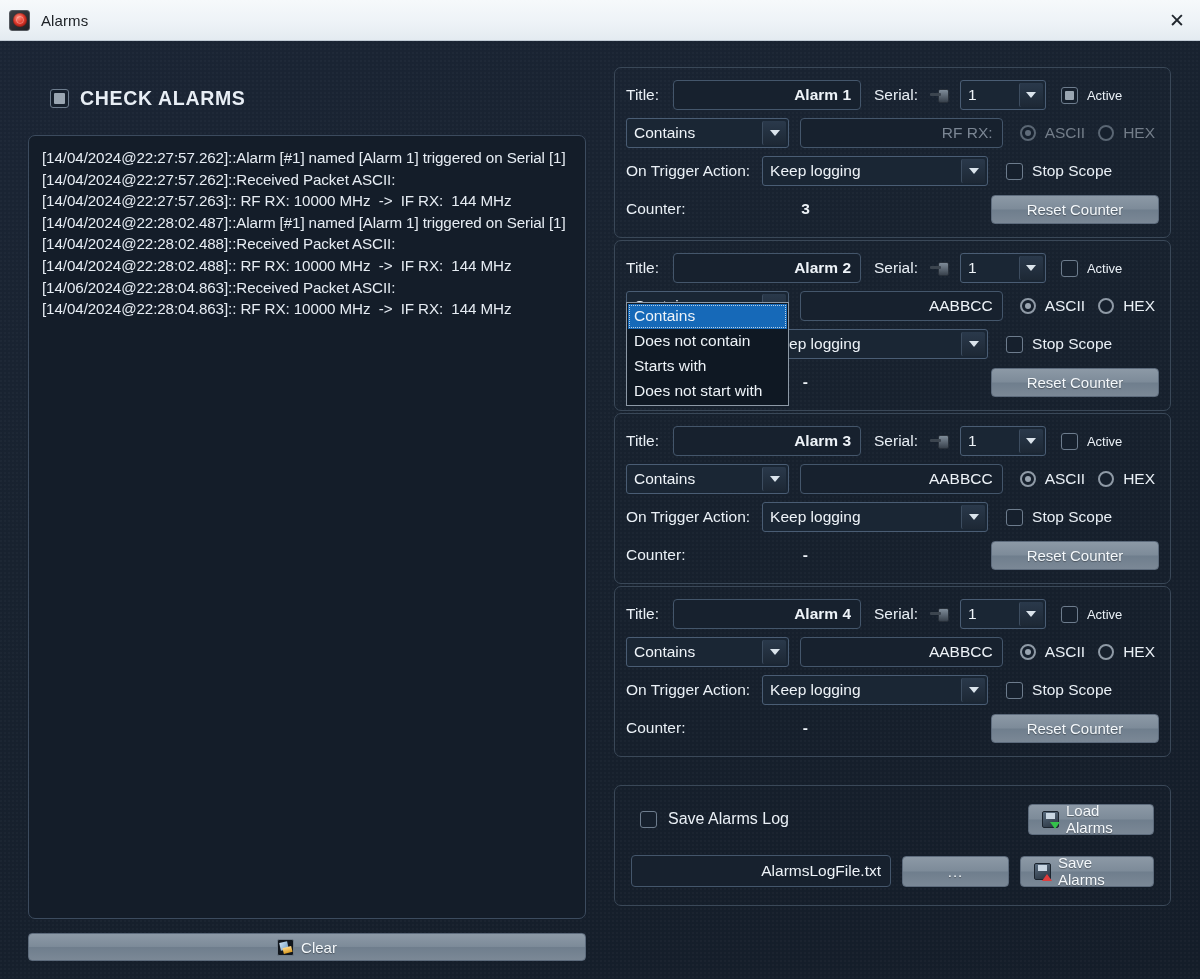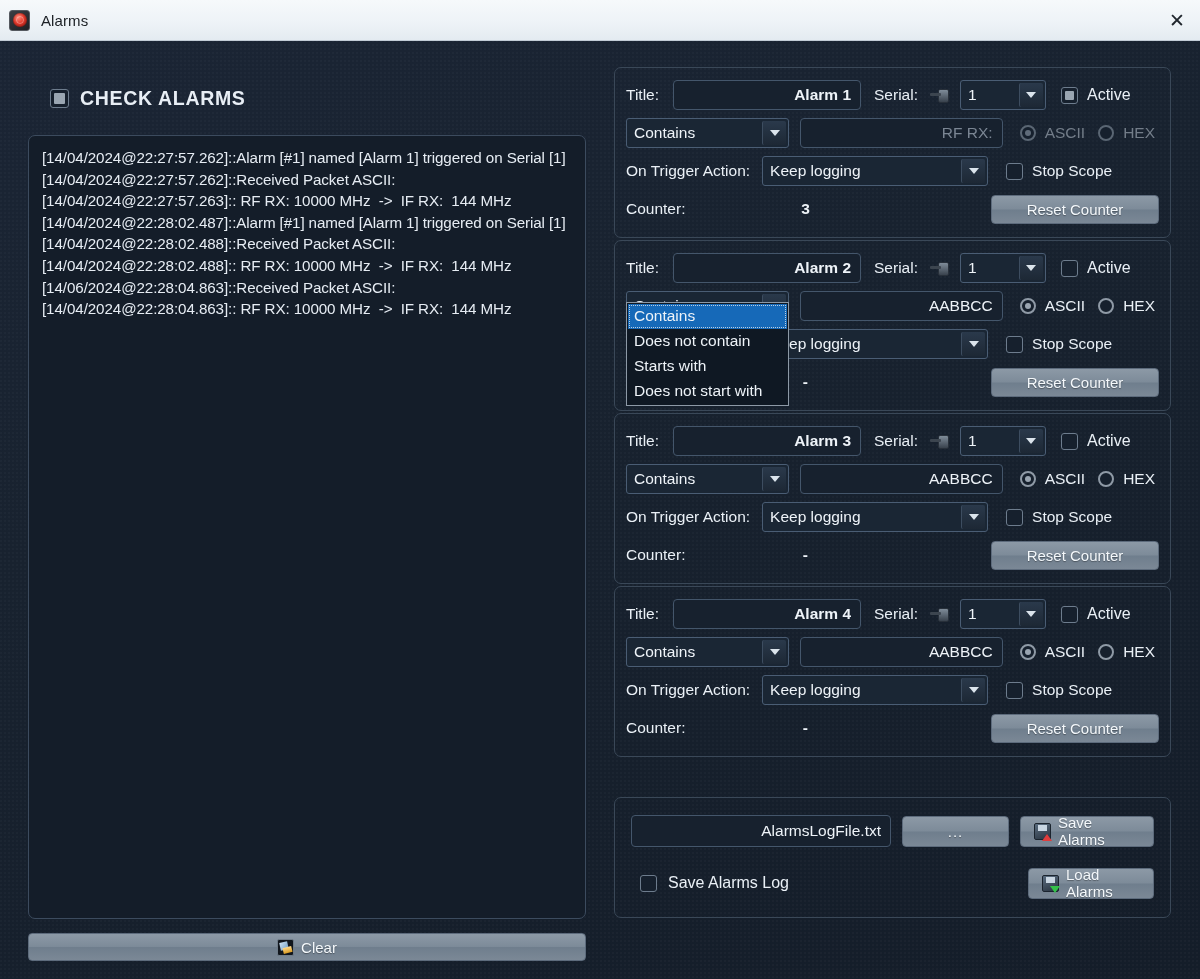--- a/index.html
+++ b/index.html
@@ -184,21 +184,21 @@
     background: linear-gradient(180deg, #ffd98a, #d99b22);
     transform: rotate(-14deg);
   }
 
   
   .right-pane {
     flex: 1 1 auto;
     padding: 26px 29px 18px 0;
     display: flex;
     flex-direction: column;
-    gap: 16px;
+    gap: 4px;
     min-width: 0;
   }
 
   .alarm-panel {
     border: 1px solid #3a4858;
     border-radius: 7px;
     padding: 10px 11px 11px 11px;
     position: relative;
     margin-bottom: 2px;
   }
@@ -291,21 +291,21 @@
     border-right: 5px solid transparent;
     border-top: 6px solid #dbe4ec;
   }
 
   .serial-select { width: 86px; flex: 0 0 86px; }
 
   .active-wrap {
     display: flex; align-items: center; gap: 9px;
     margin-left: 15px;
   }
-  .active-wrap .lbl { font-size: 16px; }
+  .active-wrap .lbl { font-size: 13px; }
 
   .cond-select { width: 163px; flex: 0 0 163px; }
   .match-field { flex: 1 1 auto; margin-left: 11px; min-width: 0; }
 
   .radio-group {
     display: flex; align-items: center; gap: 9px;
     margin-left: 17px;
     flex: 0 0 auto;
   }
   .radio {
@@ -663,38 +663,38 @@
             <div class="row counter-row">
               <span class="lbl">Counter:</span>
               <span class="counter-val">-</span>
               <div class="btn reset-btn">Reset Counter</div>
             </div>
           </div>
         </div>
 
       <div class="save-panel">
         <div class="save-row">
-          <input class="fld file-field" value="AlarmsLogFile.txt" style="">
-          <div class="btn dots-btn">...</div>
-          <div class="btn io-btn save-btn">
-            <span class="icon-floppy">
-                <span class="arr up"></span>
-              </span>
-            <span>Save Alarms</span>
-          </div>
-        </div>
-        <div class="save-row">
           <div class="save-chk-wrap">
             <div class="cbx"></div>
             <div class="lbl">Save Alarms Log</div>
           </div>
           <div class="btn io-btn load-btn">
             <span class="icon-floppy">
                 <span class="arr down"></span>
               </span>
             <span>Load Alarms</span>
           </div>
         </div>
+        <div class="save-row">
+          <input class="fld file-field" value="AlarmsLogFile.txt" style="">
+          <div class="btn dots-btn">...</div>
+          <div class="btn io-btn save-btn">
+            <span class="icon-floppy">
+                <span class="arr up"></span>
+              </span>
+            <span>Save Alarms</span>
+          </div>
+        </div>
       </div>
     </div>
 
   </div>
 </div>
 
 </body></html>

